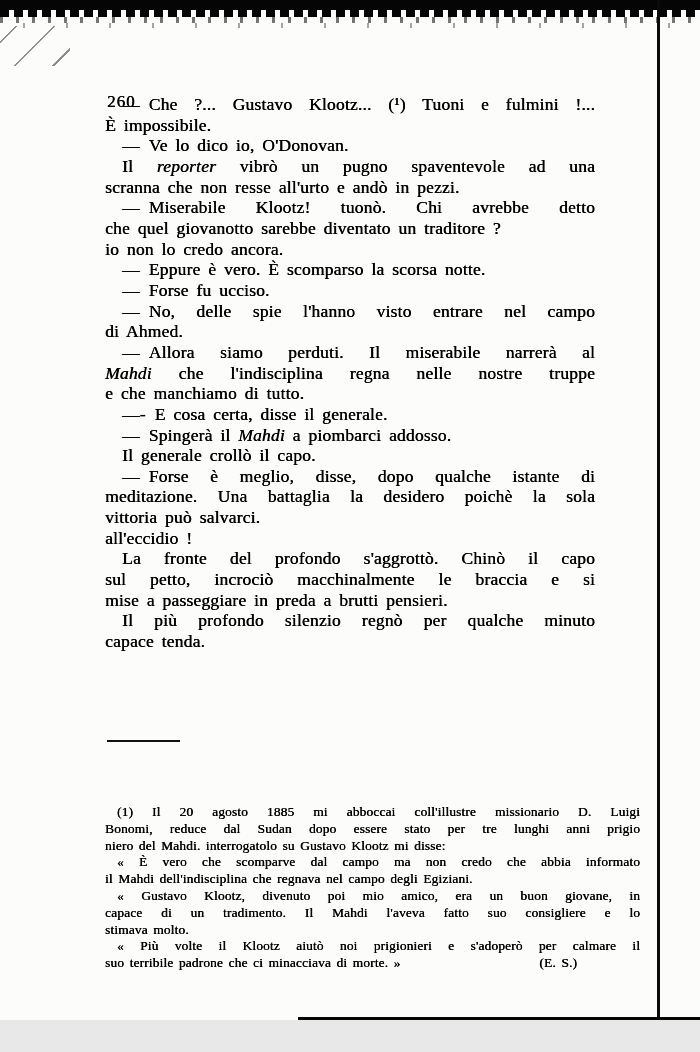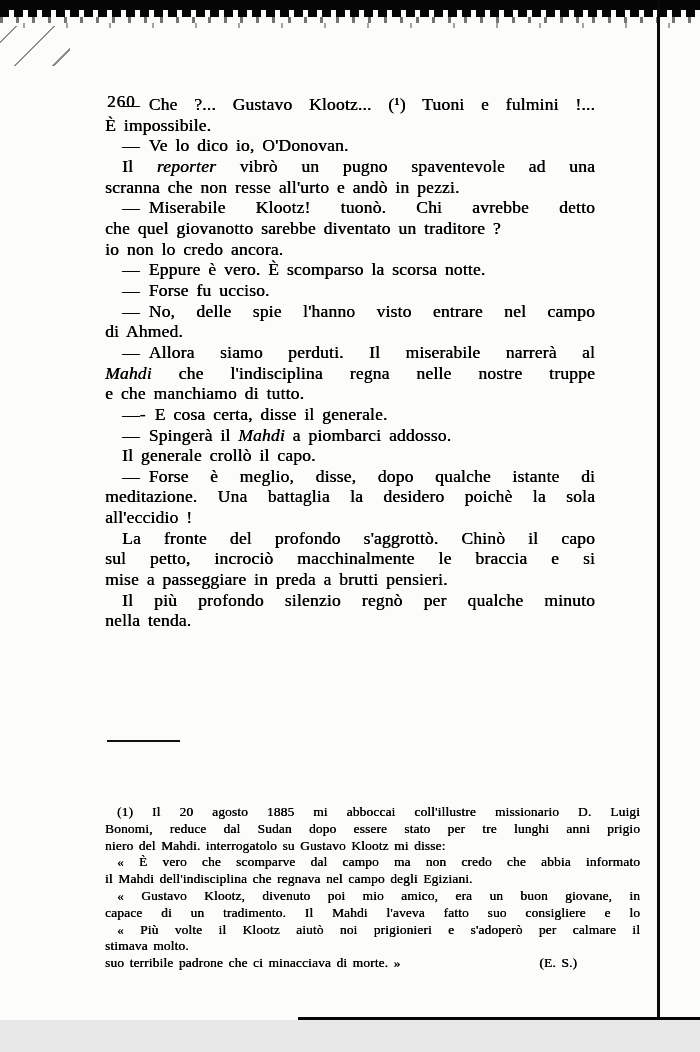--- a/index.html
+++ b/index.html
@@ -83,39 +83,40 @@
     <div class="ln ind j">— No, delle spie l'hanno visto entrare nel campo</div>
     <div class="ln">di Ahmed.</div>
     <div class="ln ind j">— Allora siamo perduti. Il miserabile narrerà al</div>
     <div class="ln j"><span class="it">Mahdi</span><span> che l'indisciplina regna nelle  nostre truppe</span></div>
     <div class="ln">e che manchiamo di tutto.</div>
     <div class="ln ind">—- E cosa certa, disse il generale.</div>
     <div class="ln ind"><span>— Spingerà il </span><span class="it">Mahdi</span><span> a piombarci addosso.</span></div>
     <div class="ln ind">Il generale crollò il capo.</div>
     <div class="ln ind j">— Forse è meglio, disse, dopo qualche istante di</div>
     <div class="ln j">meditazione. Una battaglia la desidero poichè la sola</div>
+    <div class="ln">vittoria può salvarci.</div>
     <div class="ln">all'eccidio !</div>
     <div class="ln ind j">La fronte del profondo s'aggrottò. Chinò il capo</div>
     <div class="ln j">sul petto, incrociò macchinalmente le braccia e si</div>
     <div class="ln">mise a passeggiare in preda a brutti pensieri.</div>
     <div class="ln ind j">Il più profondo silenzio regnò per qualche minuto</div>
-    <div class="ln">nella tenda.</div>
+    <div class="ln">capace tenda.</div>
   </div>
 
   <div class="fnrule"></div>
 
   <div class="footnote">
     <div class="fln ind j">(1) Il 20 agosto 1885 mi abboccai coll'illustre missionario D. Luigi</div>
     <div class="fln j">Bonomi, reduce dal Sudan dopo essere stato per tre lunghi anni prigio</div>
     <div class="fln">niero del Mahdi. interrogatolo su Gustavo Klootz mi disse:</div>
     <div class="fln ind j">« È vero che scomparve dal campo ma non credo che abbia informato</div>
     <div class="fln">il Mahdi dell'indisciplina che regnava nel campo degli Egiziani.</div>
     <div class="fln ind j">« Gustavo Klootz, divenuto poi mio amico, era un buon giovane, in</div>
     <div class="fln j">capace di un tradimento. Il Mahdi l'aveva fatto suo consigliere e lo</div>
+    <div class="fln">stimava molto.</div>
     <div class="fln ind j">« Più volte il Klootz aiutò noi prigionieri e s'adoperò per calmare il</div>
-    <div class="fln">stimava molto.</div>
     <div class="fln fl">
         <span>suo terribile padrone che ci minacciava di morte. »</span>
         <span>(E. S.)</span>
       </div>
   </div>
 
 </div>
 
 </body></html>

